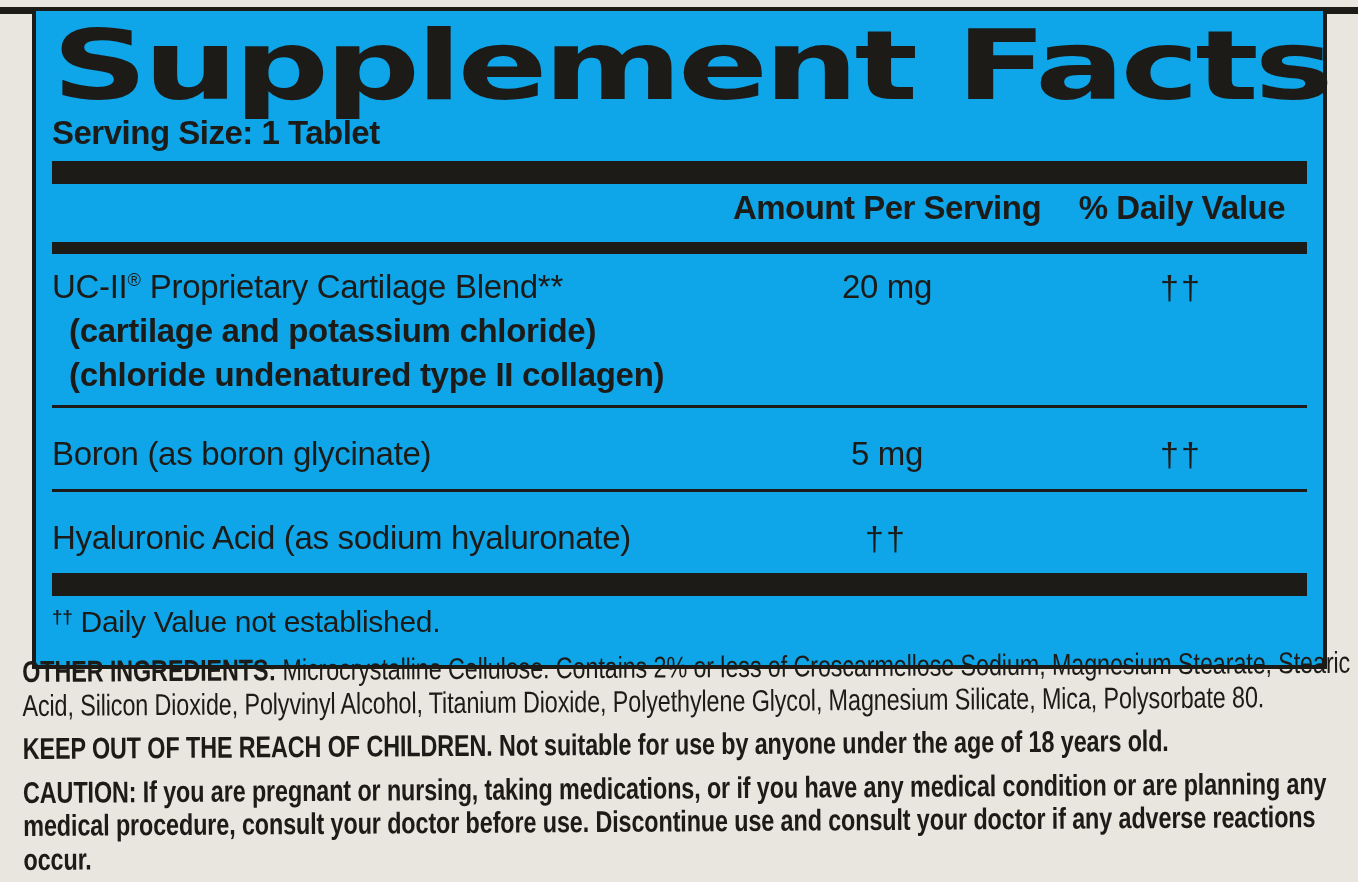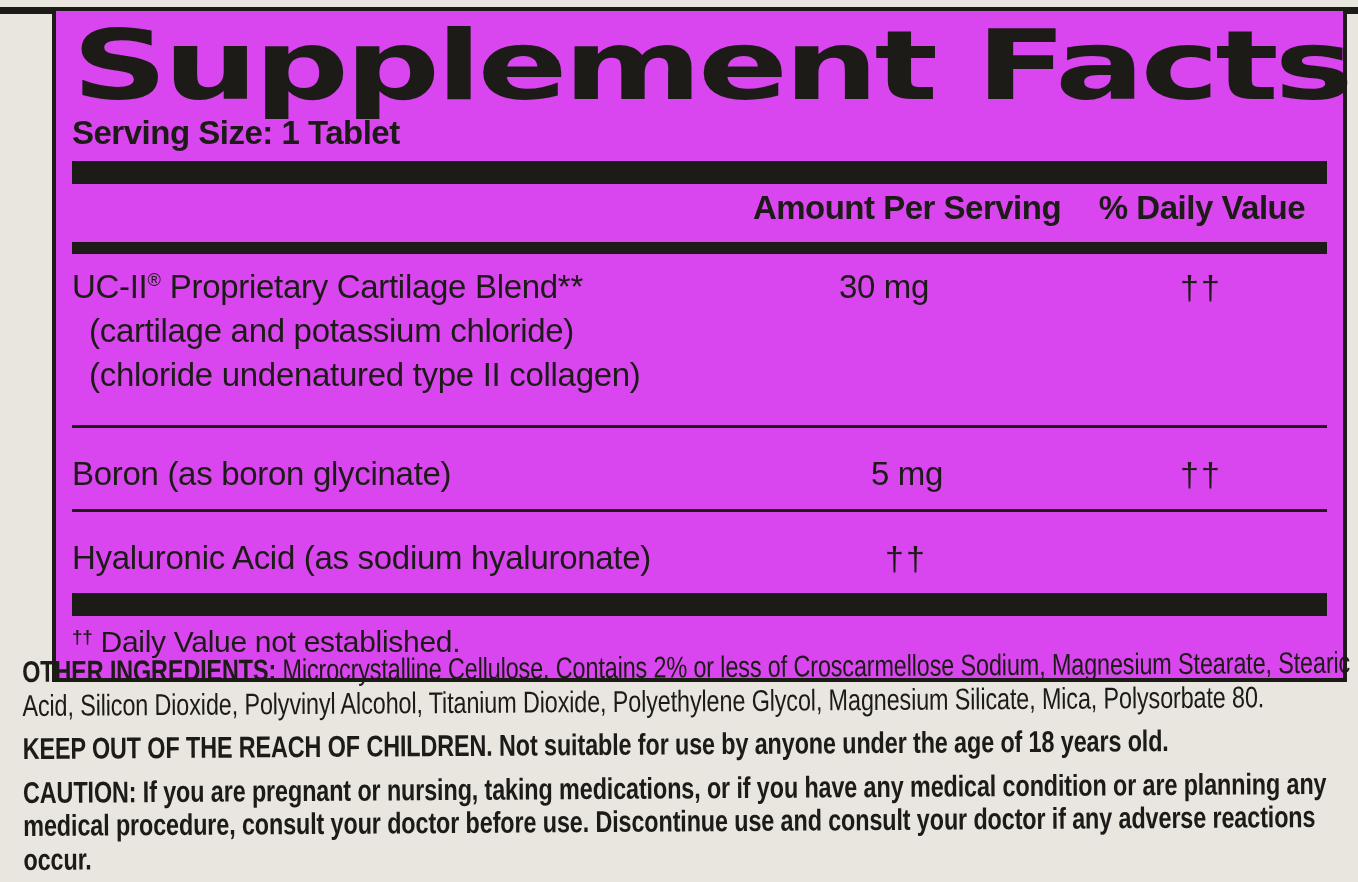--- a/index.html
+++ b/index.html
@@ -4,46 +4,46 @@
 <style>
   html,body{margin:0;padding:0;background:#cfcdc8;}
   .page{
     position:relative;width:1358px;height:882px;overflow:hidden;
     background:#e8e6df;color:#1d1b18;
     font-family:"Liberation Sans",sans-serif;
     -webkit-font-smoothing:antialiased;
   }
   .top-line{position:absolute;left:0;top:7px;width:1358px;height:7px;background:#1d1b18;}
   .panel{
-    position:absolute;left:52px;top:7px;width:1295px;box-sizing:border-box;
-    border:4px solid #1d1b18;background:#d946ef;padding:4px 16px 0;
+    position:absolute;left:32px;top:7px;width:1295px;box-sizing:border-box;
+    border:4px solid #1d1b18;background:#0ea5e9;padding:4px 16px 0;
   }
   .title{
     display:block;margin:2px 0 0;white-space:nowrap;
     font-family:"DejaVu Sans","Liberation Sans",sans-serif;font-weight:bold;
     font-size:97px;line-height:1.0;letter-spacing:-3px;
     transform:scaleX(1.37);transform-origin:0 50%;
   }
   .serving{font-size:33px;font-weight:bold;letter-spacing:-0.5px;}
   .bar{background:#1d1b18;}
   .bar-thick{height:23px;margin-top:9px;}
   .bar-med{height:12px;}
   .bar-bottom{height:23px;}
   .grid{display:grid;grid-template-columns:1fr 340px 250px;align-items:start;}
   .thead{padding:5px 0 15px;font-weight:bold;font-size:33px;letter-spacing:-0.5px;}
   .col-amt{text-align:center;}
   .col-dv{text-align:center;}
   .row{font-size:33px;line-height:1.33;letter-spacing:-0.3px;}
   .row .col-dv{font-size:34px;letter-spacing:2px;padding-right:2px;}
-  .row-first{padding:11px 0 28px;gap:23px;}
+  .row-first{padding:11px 0 8px;}
   .row-plain{padding:24px 0 12px;}
-  .subline{padding-left:17px;}
+  .subline{padding-left:17px;font-weight:bold;}
   .sep{border-top:3px solid #1d1b18;}
   sup.reg{font-size:55%;vertical-align:super;letter-spacing:0;}
-  .footnote{padding:9px 0 19px;font-size:30px;letter-spacing:-0.3px;}
+  .footnote{padding:9px 0 26px;font-size:30px;letter-spacing:-0.3px;}
   .footnote sup{font-size:19px;font-weight:bold;vertical-align:9px;}
   .bottom{
     position:absolute;left:22px;top:655px;width:1700px;
     transform:rotate(-0.4deg) scaleX(0.782);transform-origin:0 0;
     font-size:30px;line-height:1.12;letter-spacing:-0.2px;
   }
   .bottom p{margin:0 0 10px;}
   .hd{font-weight:bold;}
   .bold-par{font-weight:bold;}
 </style>
@@ -69,21 +69,21 @@
     </div>
 
     <div class="bar bar-med"></div>
 
     <div class="grid row row-first">
       <div class="col-name">
         <span>UC-II</span><sup class="reg">®</sup><span> Proprietary Cartilage Blend**</span>
         <div class="subline">(cartilage and potassium chloride)</div>
         <div class="subline">(chloride undenatured type II collagen)</div>
       </div>
-      <div class="col-amt">30 mg</div>
+      <div class="col-amt">20 mg</div>
       <div class="col-dv">††</div>
     </div>
 
     <div class="sep"></div>
 
     <div class="grid row row-plain">
       <div class="col-name">Boron (as boron glycinate)</div>
       <div class="col-amt">5 mg</div>
       <div class="col-dv">††</div>
     </div>

